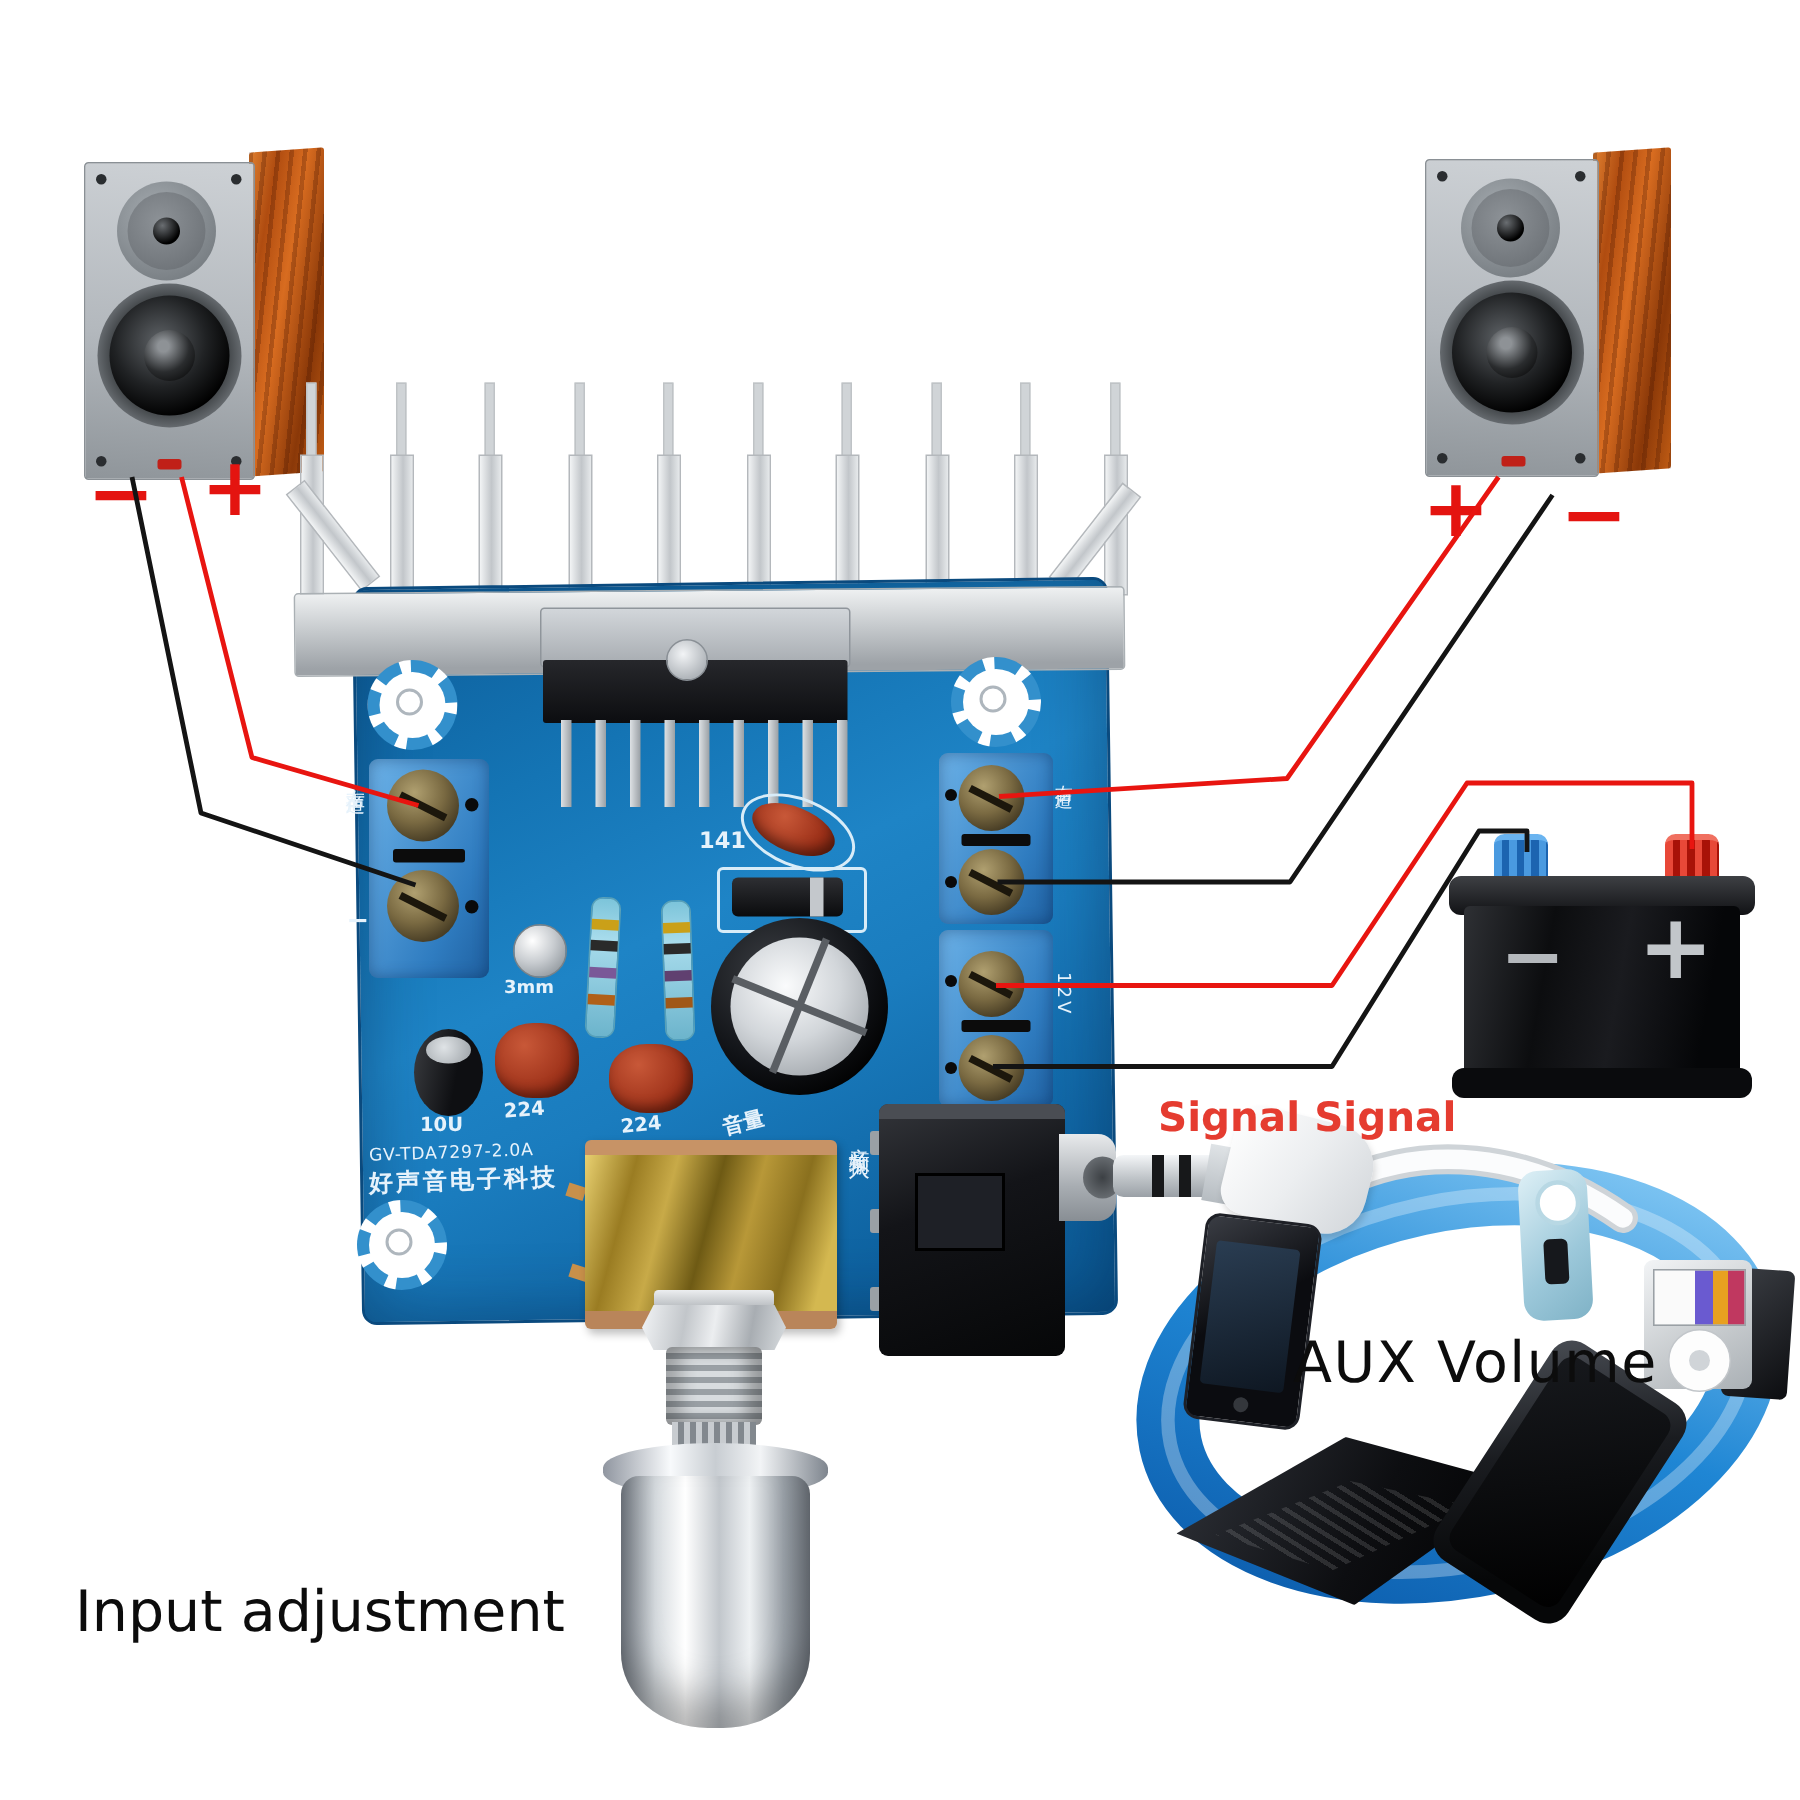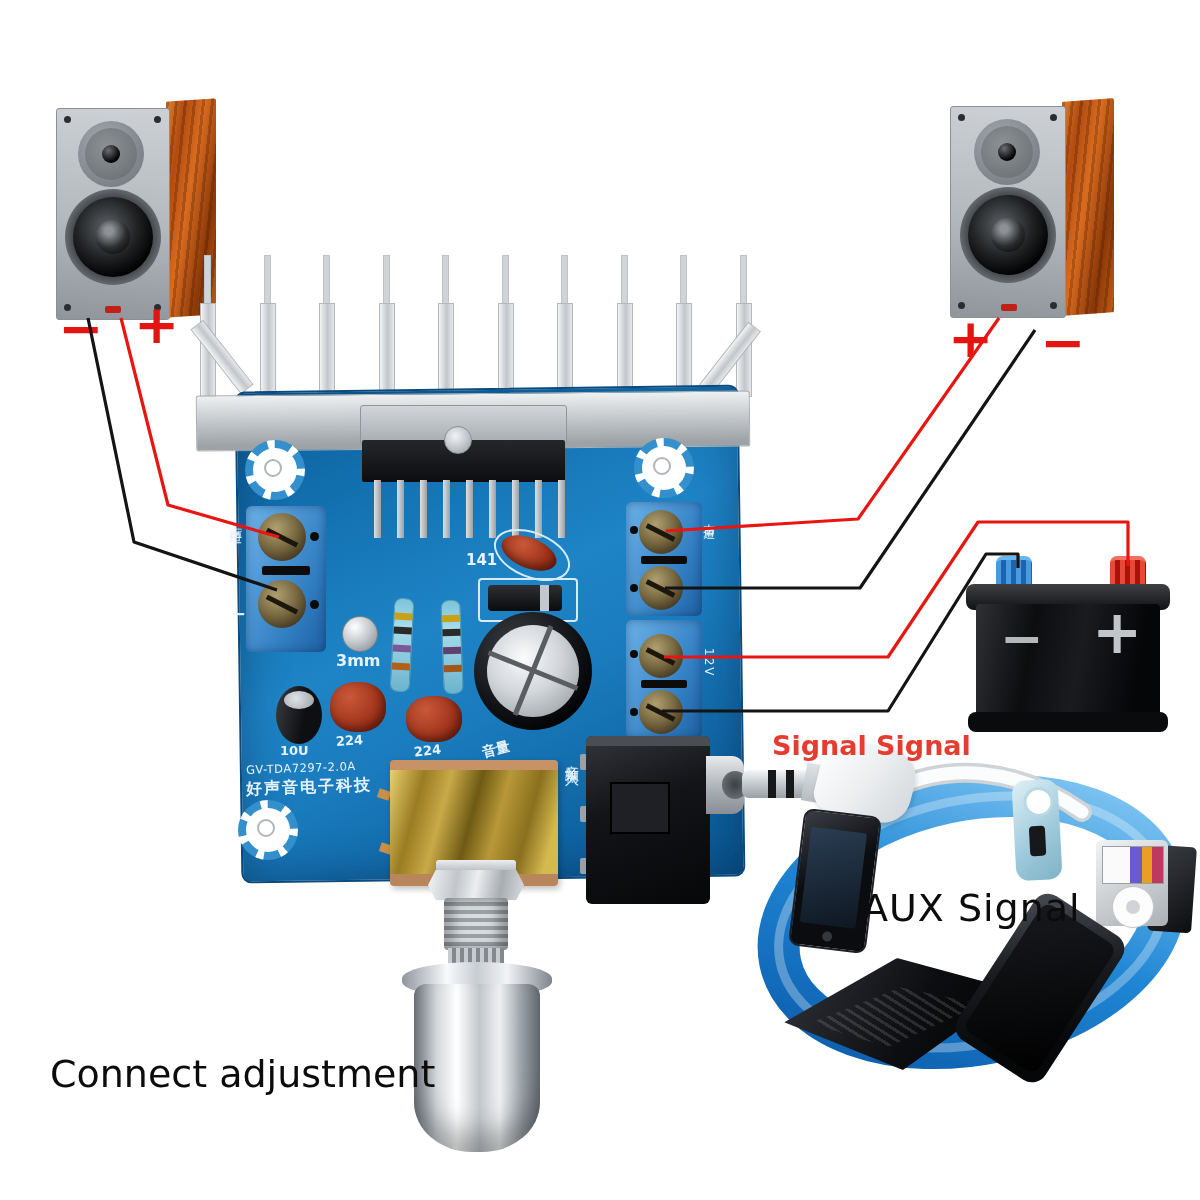--- a/index.html
+++ b/index.html
@@ -185,21 +185,21 @@
     <div class="divbar" style="left:15px;top:60px;width:46px;height:8px;"></div>
     <div class="screw" style="left:13px;top:70px;width:44px;height:44px;"></div>
     <div class="pdot" style="left:4px;top:30px;width:8px;height:8px;"></div>
     <div class="pdot" style="left:4px;top:88px;width:8px;height:8px;"></div>
   </div>
   <div class="silk vtext" style="left:702px;top:514px;font-size:12px;">右声道</div>
   <div class="silk vtext" style="left:702px;top:648px;font-size:12px;">12V</div>
 
   <div class="abs" style="left:342px;top:616px;width:34px;height:34px;border-radius:50%;border:1px solid #7a8288;
        background:radial-gradient(circle at 35% 30%,#ffffff,#c8ccd0 45%,#8f969c 85%);"></div>
-  <div class="silk" style="left:336px;top:652px;font-size:16px;font-weight:700;">3mm</div>
+  <div class="silk" style="left:336px;top:652px;font-size:12px;font-weight:700;">3mm</div>
 
   <div class="res" style="left:392px;top:598px;transform:rotate(3deg);">
     <i style="top:14px;background:#caa018;"></i>
       <i style="top:28px;background:#2a2a2a;"></i>
     <i style="top:46px;background:#7a5898;"></i>
       <i style="top:64px;background:#b06018;"></i>
   </div>
   <div class="res" style="left:442px;top:600px;transform:rotate(-2deg);">
     <i style="top:14px;background:#caa018;"></i>
       <i style="top:28px;background:#2a2a2a;"></i>
@@ -354,16 +354,16 @@
   <svg class="abs" style="left:0;top:0;pointer-events:none;" width="1200" height="1200" viewBox="0 0 1200 1200">
     <polyline points="88,318 134,542 277,590" fill="none" stroke="#141414" stroke-width="3.2" stroke-linejoin="round"></polyline>
     <polyline points="121,318 168,505 279,537" fill="none" stroke="#e81510" stroke-width="3.2" stroke-linejoin="round"></polyline>
     <polyline points="999,318 858,519 666,531" fill="none" stroke="#e81510" stroke-width="3.2" stroke-linejoin="round"></polyline>
     <polyline points="1035,330 860,588 665,588" fill="none" stroke="#141414" stroke-width="3.2" stroke-linejoin="round"></polyline>
     <polyline points="664,657 888,657 978,522 1128,522 1128,566" fill="none" stroke="#e81510" stroke-width="3.2" stroke-linejoin="round"></polyline>
     <polyline points="662,711 888,711 986,554 1018,554 1018,568" fill="none" stroke="#141414" stroke-width="3.2" stroke-linejoin="round"></polyline>
   </svg>
 
   <div class="abs" style="left:772px;top:730px;font-size:27px;font-weight:600;color:#e53c30;">Signal Signal</div>
-  <div class="label-black" style="left:862px;top:886px;font-size:38px;letter-spacing:1px;">AUX Signal</div>
-  <div class="label-black" style="left:50px;top:1052px;font-size:38px;">Connect adjustment</div>
+  <div class="label-black" style="left:862px;top:886px;font-size:38px;letter-spacing:1px;">AUX Volume</div>
+  <div class="label-black" style="left:50px;top:1052px;font-size:38px;">Input adjustment</div>
 
 </div>
 
 </body></html>

